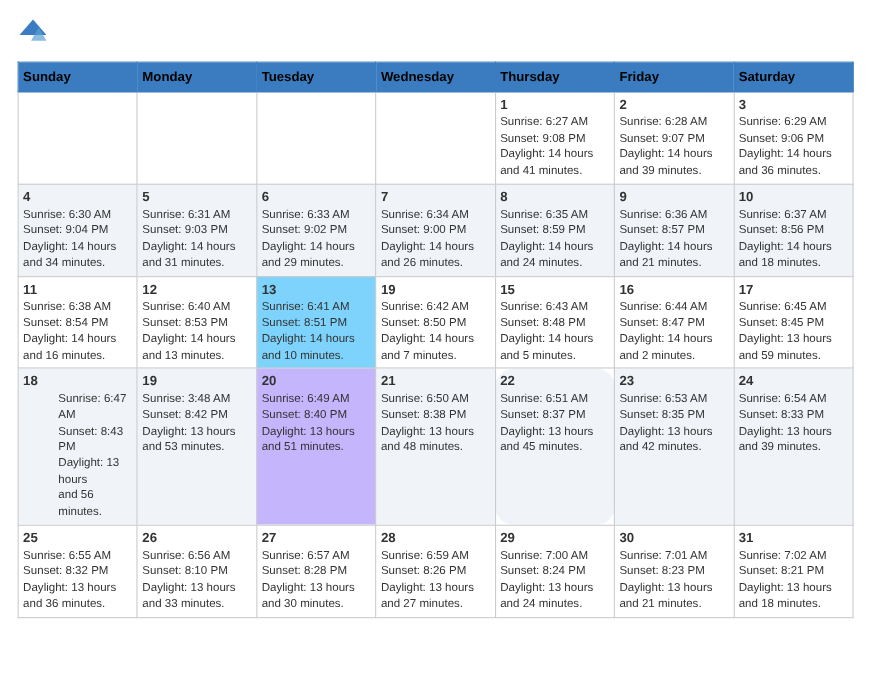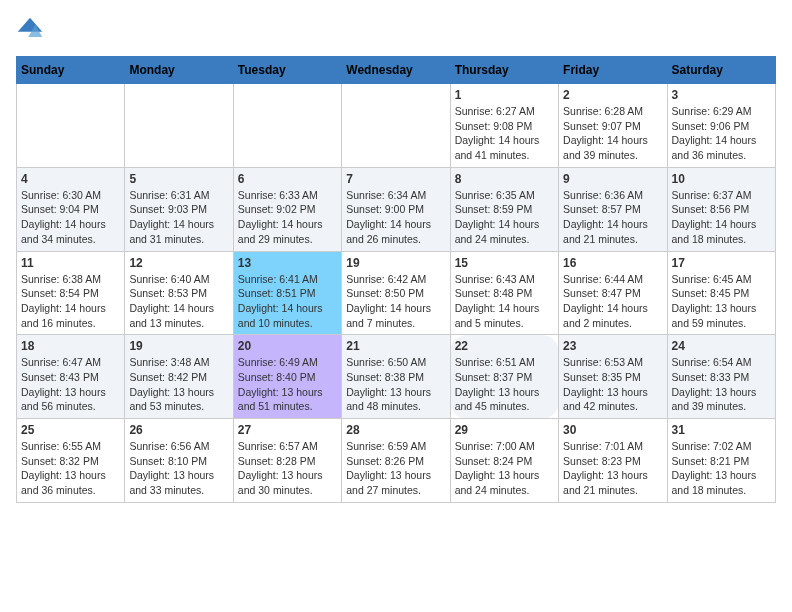--- a/index.html
+++ b/index.html
@@ -255,21 +255,21 @@
           <div class="day-number">17</div>
           <div class="day-info" style="white-space: pre-line;">Sunrise: 6:45 AM
 Sunset: 8:45 PM
 Daylight: 13 hours
 and 59 minutes.</div>
         </td>
       </tr>
       <tr>
         <td style="background: rgb(240, 244, 248);">
           <div class="day-number">18</div>
-          <div class="day-info" style="white-space: pre-line;">Sunrise: 6:47 AM
+          <div class="day-info" style="white-space: pre-line; margin-left: 32px;">Sunrise: 6:47 AM
 Sunset: 8:43 PM
 Daylight: 13 hours
 and 56 minutes.</div>
         </td>
         <td style="background: rgb(240, 244, 248);">
           <div class="day-number">19</div>
           <div class="day-info" style="white-space: pre-line;">Sunrise: 3:48 AM
 Sunset: 8:42 PM
 Daylight: 13 hours
 and 53 minutes.</div>

